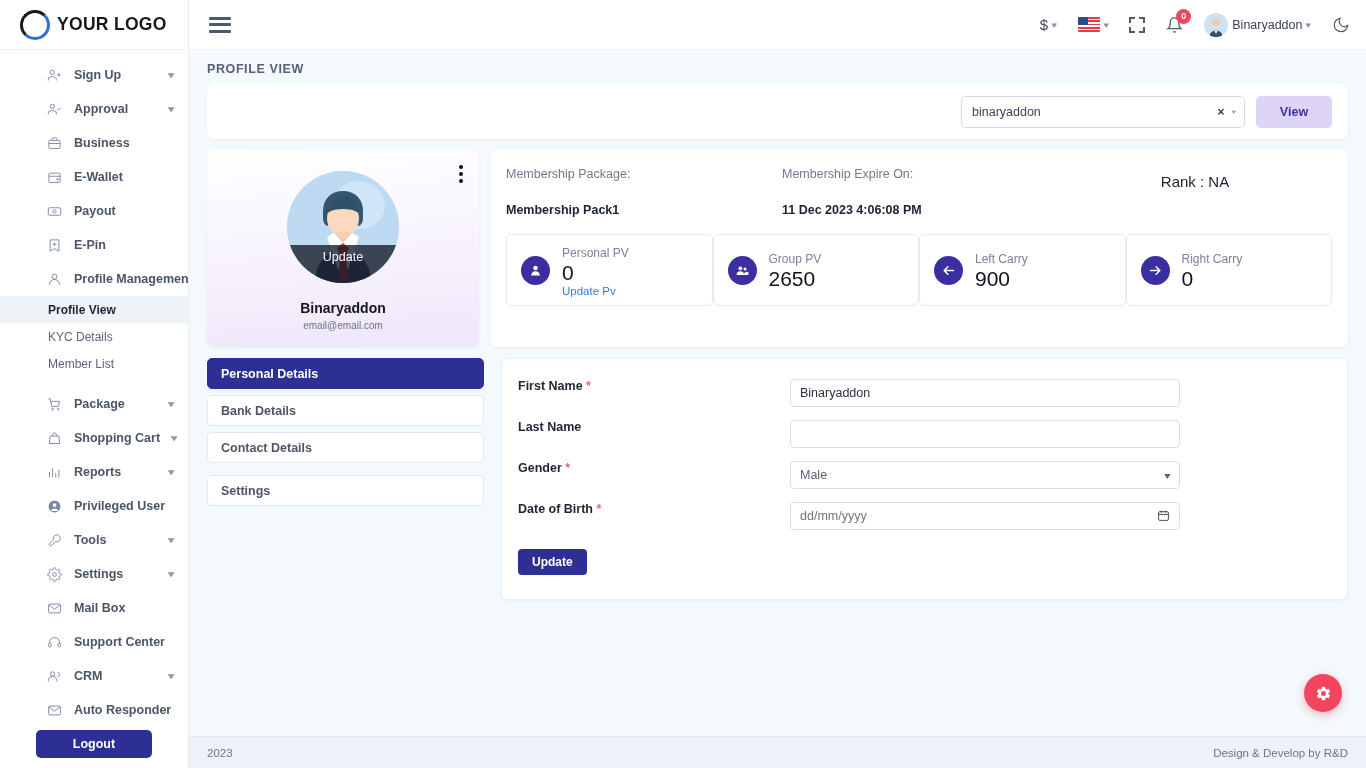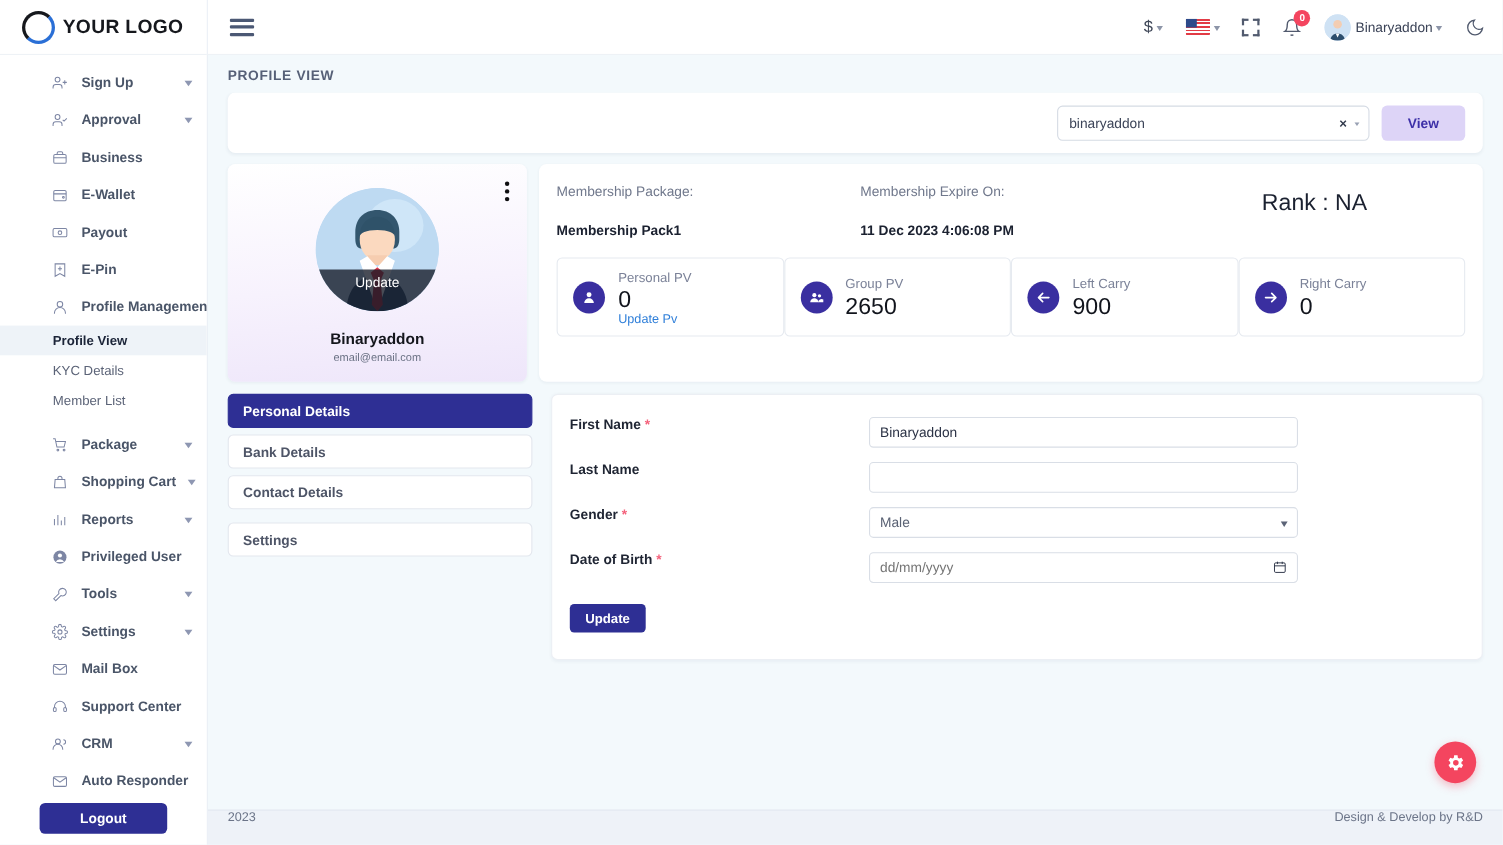--- a/index.html
+++ b/index.html
@@ -147,21 +147,21 @@
     display: flex; align-items: flex-start; justify-content: center; padding-top: 5px;
   }
   #profile-name { margin-top: 17px; font-size: 14px; font-weight: bold; color: #14161c; }
   #profile-email { margin-top: 4px; font-size: 10px; color: #6a7184; }
 
   #info-card { flex: 1 1 auto; border-radius: 7px; background: #fff; box-shadow: 0 1px 3px rgba(30,50,90,.06); padding: 18px 16px 14px 16px; }
   #meta-row { display: flex; align-items: flex-start; }
   .meta-block { width: 276px; flex: 0 0 276px; }
   .meta-label { font-size: 12.5px; color: #70788c; }
   .meta-value { font-size: 12.5px; color: #1b2130; font-weight: bold; margin-top: 22px; }
-  #rank-text { flex: 1 1 auto; text-align: center; font-size: 21px; color: #1b2130; padding-top: 6px; }
+  #rank-text { flex: 1 1 auto; text-align: center; font-size: 15px; color: #1b2130; padding-top: 6px; }
 
   #stats-row { display: flex; gap: 0; margin-top: 17px; }
   .stat-card {
     flex: 1 1 0; height: 72px; border: 1px solid #e6eaf0; border-radius: 5px;
     display: flex; align-items: center; padding: 0 14px; gap: 12px; background:#fff;
   }
   .stat-ico {
     width: 29px; height: 29px; border-radius: 50%; background: #3a2fa0;
     display: flex; align-items: center; justify-content: center; flex: 0 0 29px;
   }
@@ -207,21 +207,21 @@
   #fab {
     position: absolute; right: 24px; bottom: 56px;
     width: 38px; height: 38px; border-radius: 50%;
     background: #f4455f; display: flex; align-items: center; justify-content: center;
     box-shadow: 0 3px 8px rgba(244,69,95,.35); cursor: pointer;
   }
   #fab svg { width: 19px; height: 19px; fill: #fff; }
 
   #footer {
     height: 32px; flex: 0 0 32px; background: #eef2f8;
-    display: flex; align-items: flex-start; justify-content: space-between;
+    display: flex; align-items: center; justify-content: space-between;
     padding: 0 18px; font-size: 11.5px; color: #6b7488;
     border-top: 1px solid #e3e9f1;
   }
   #right { position: relative; }
 </style>
 </head>
 <body>
 
 <aside id="sidebar">
   <div id="logo-area">

